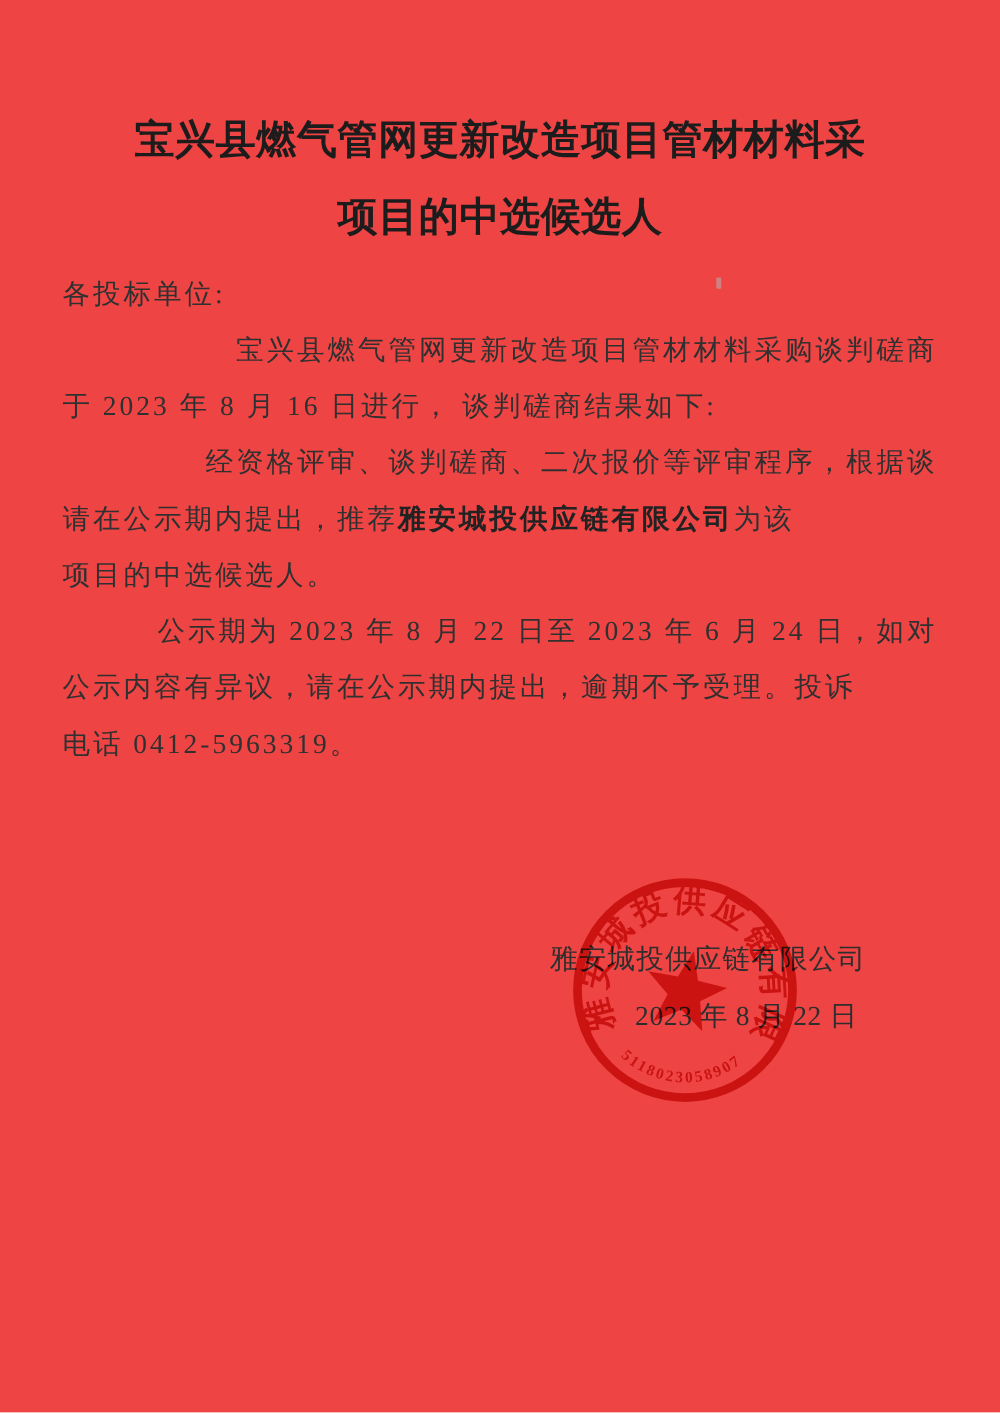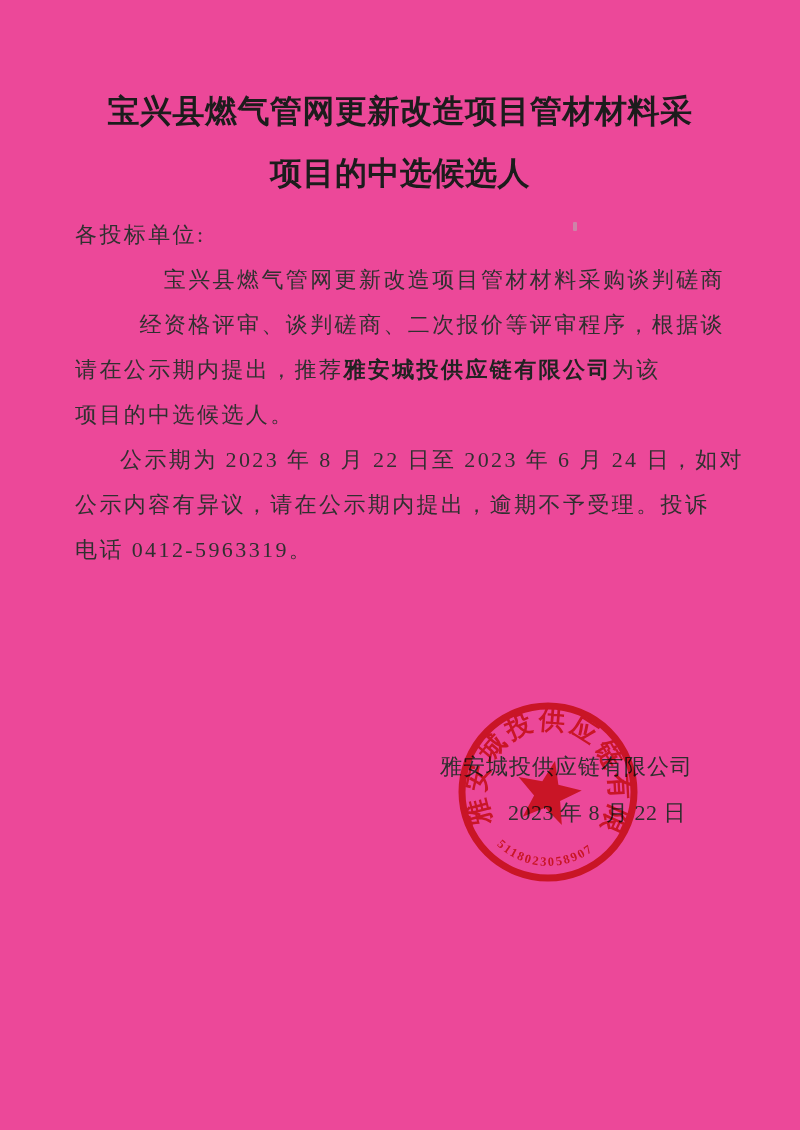--- a/index.html
+++ b/index.html
@@ -1,36 +1,36 @@
 <!DOCTYPE html>
 <html><head>
 <meta charset="utf-8">
 <style>
   html, body { margin: 0; padding: 0; background: #ffffff; }
   .page {
     position: relative;
     width: 800px;
     height: 1130px;
-    background: #ec4899;
+    background: #ef4444;
     font-family: "Liberation Serif", "DejaVu Serif", serif;
     color: #333333;
     overflow: hidden;
   }
   .title {
     margin: 80px 50px 0;
     text-align: center;
     font-size: 32px;
     line-height: 62px;
     font-weight: 700;
     color: #1c1c1c;
     letter-spacing: 0.5px;
   }
   .title-line { display: block; white-space: nowrap; }
   .body-text {
-    margin: 8px 75px 0;
+    margin: 8px 50px 0;
     font-size: 22px;
     letter-spacing: 2.4px;
     color: #303030;
   }
   .line {
     height: 45px;
     line-height: 45px;
     white-space: nowrap;
   }
   .line.indent { text-indent: 45px; text-align: right; }
@@ -86,20 +86,21 @@
   <h1 class="title">
     <span class="title-line">宝兴县燃气管网更新改造项目管材材料采</span>
     <span class="title-line">项目的中选候选人</span>
   </h1>
 
   <div class="scan-speck"></div>
 
   <div class="body-text">
     <div class="line">各投标单位:</div>
     <div class="line indent">宝兴县燃气管网更新改造项目管材材料采购谈判磋商</div>
+    <div class="line">于 2023 年 8 月  16 日进行， 谈判磋商结果如下:</div>
     <div class="line indent">经资格评审、谈判磋商、二次报价等评审程序，根据谈</div>
     <div class="line"><span>请在公示期内提出，推荐</span><span class="bold">雅安城投供应链有限公司</span><span>为该</span></div>
     <div class="line">项目的中选候选人。</div>
     <div class="line indent">公示期为 2023 年 8 月 22 日至 2023 年 6 月 24 日，如对</div>
     <div class="line">公示内容有异议，请在公示期内提出，逾期不予受理。投诉</div>
     <div class="line">电话 0412-5963319。</div>
   </div>
 
   <div class="sig-company">雅安城投供应链有限公司</div>
   <div class="sig-date">2023 年 8 月 22 日</div>

